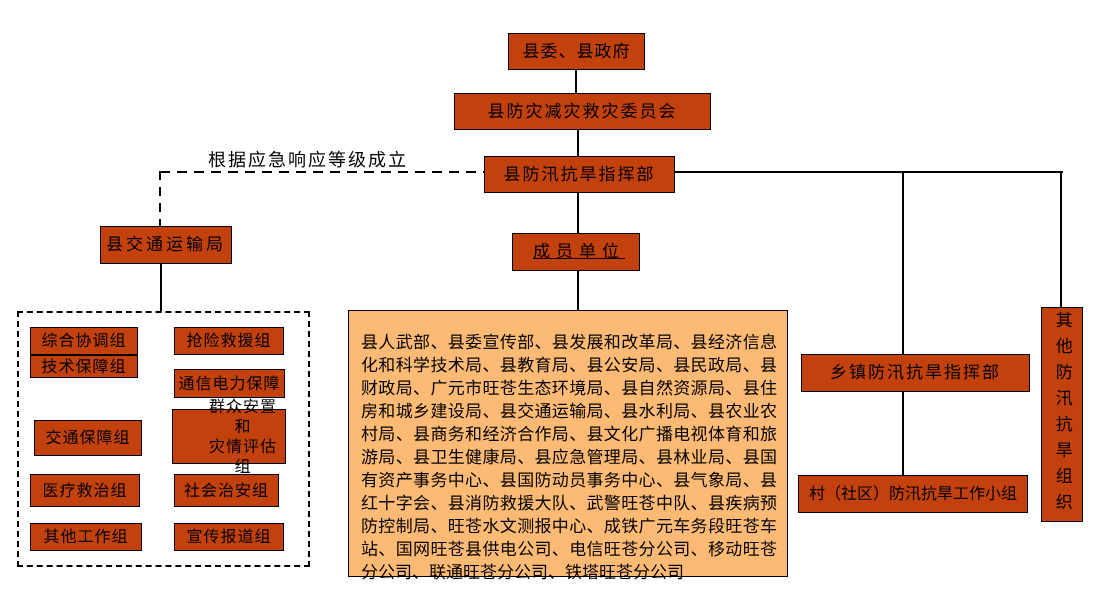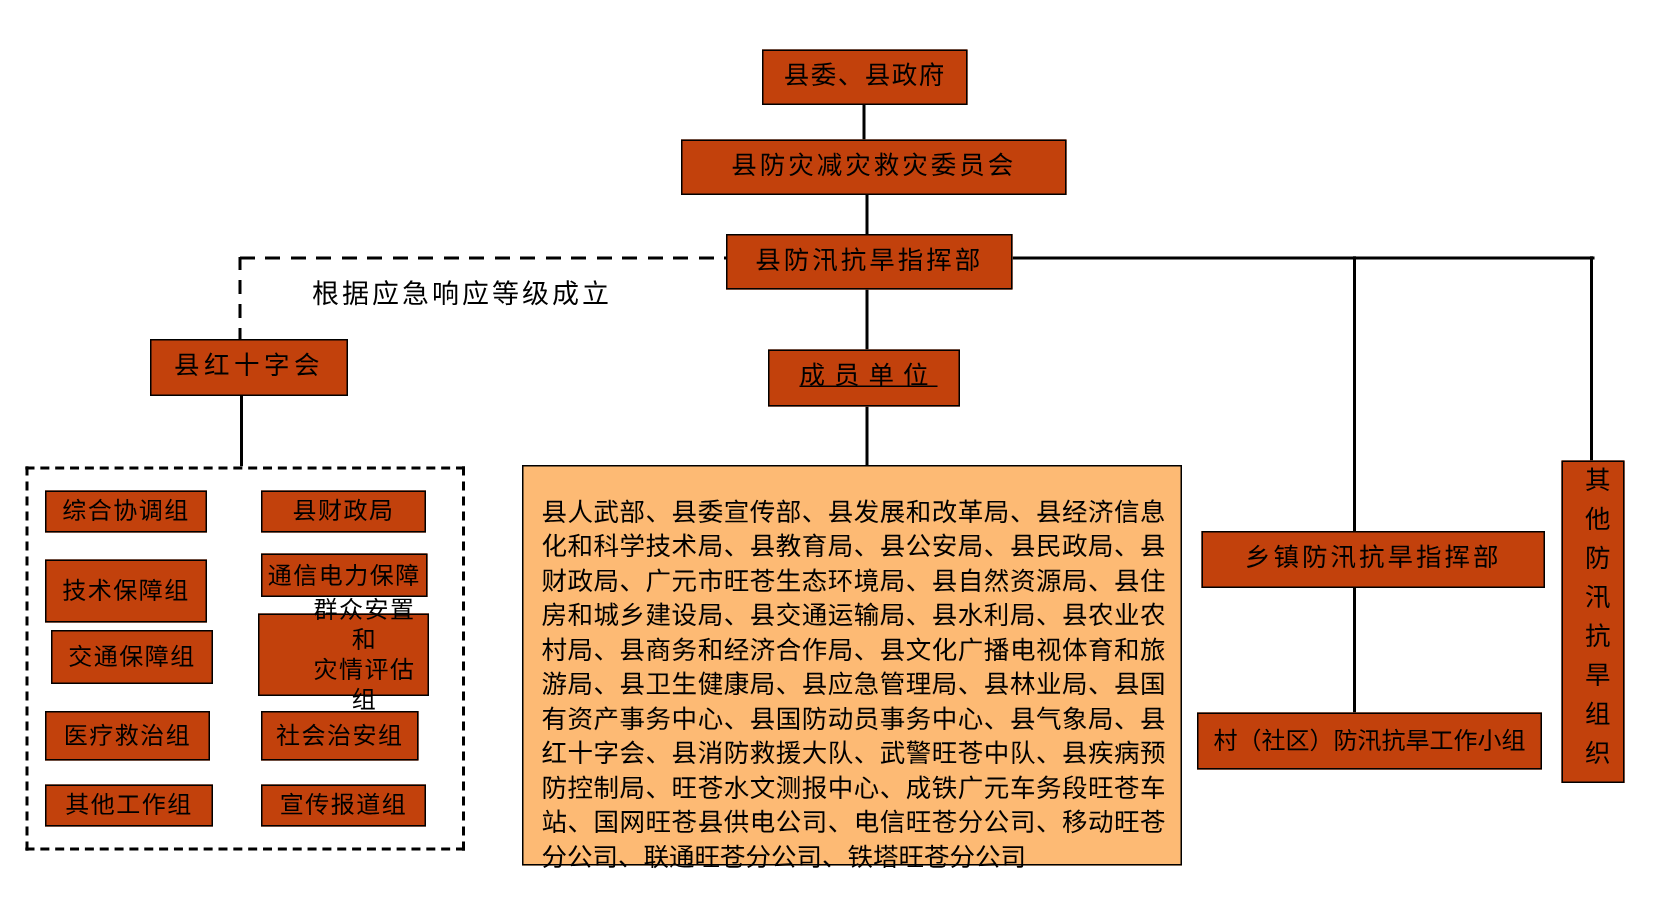--- a/index.html
+++ b/index.html
@@ -80,32 +80,32 @@
   <div class="vline" style="left:577px; top:271px; width:2px; height:40px;"></div>
   <div class="vline" style="left:160px; top:264px; width:2px; height:47px;"></div>
   <div class="hline" style="left:675px; top:171px; width:388px; height:2px;"></div>
   <div class="vline" style="left:902px; top:171px; width:2px; height:183px;"></div>
   <div class="vline" style="left:902px; top:392px; width:2px; height:83px;"></div>
   <div class="vline" style="left:1060px; top:171px; width:2px; height:136px;"></div>
 
   <div class="hdash" style="left:160px; top:171px; width:324px;"></div>
   <div class="vdash" style="left:159px; top:171px; height:55px;"></div>
 
-  <div class="float-label" style="left:208px; top:145px;margin-top:36px;">根据应急响应等级成立</div>
+  <div class="float-label" style="left:208px; top:145px;">根据应急响应等级成立</div>
 
   <div class="box ls1" style="left:508px; top:33px;  width:137px; height:37px;">县委、县政府</div>
   <div class="box ls2" style="left:454px; top:93px;  width:257px; height:37px;">县防灾减灾救灾委员会</div>
   <div class="box ls2" style="left:484px; top:156px; width:191px; height:37px;">县防汛抗旱指挥部</div>
-  <div class="box ls3" style="left:100px; top:226px; width:132px; height:38px;">县红十字会</div>
+  <div class="box ls3" style="left:100px; top:226px; width:132px; height:38px;">县交通运输局</div>
   <div class="box ls6" style="left:512px; top:233px; width:128px; height:38px;text-decoration:underline;">成员单位</div>
 
   <div class="dashed-container" style="left:17px; top:311px; width:293px; height:256px;">
     <div class="box small ls1" style="left:11px;  top:14px;  width:108px; height:28px;">综合协调组</div>
-    <div class="box small ls1" style="left:155px; top:14px;  width:110px; height:28px;">县财政局</div>
-    <div class="box small ls1" style="left:11px;  top:60px;  width:108px; height:42px;">技术保障组</div>
+    <div class="box small ls1" style="left:155px; top:14px;  width:110px; height:28px;">抢险救援组</div>
+    <div class="box small ls1" style="left:11px;  top:42px;  width:108px; height:23px;">技术保障组</div>
     <div class="box small ls1" style="left:155px; top:56px;  width:111px; height:29px;">通信电力保障</div>
     <div class="box small ls1" style="left:15px;  top:107px; width:108px; height:36px;">交通保障组</div>
     <div class="box small ls1 pre" style="left:153px; top:96px; width:114px; height:55px;">群众安置和
 灾情评估组</div>
     <div class="box small ls1" style="left:11px;  top:161px; width:110px; height:33px;">医疗救治组</div>
     <div class="box small ls1" style="left:155px; top:161px; width:105px; height:33px;">社会治安组</div>
     <div class="box small ls1" style="left:11px;  top:210px; width:112px; height:28px;">其他工作组</div>
     <div class="box small ls1" style="left:155px; top:210px; width:110px; height:28px;">宣传报道组</div>
   </div>
 

